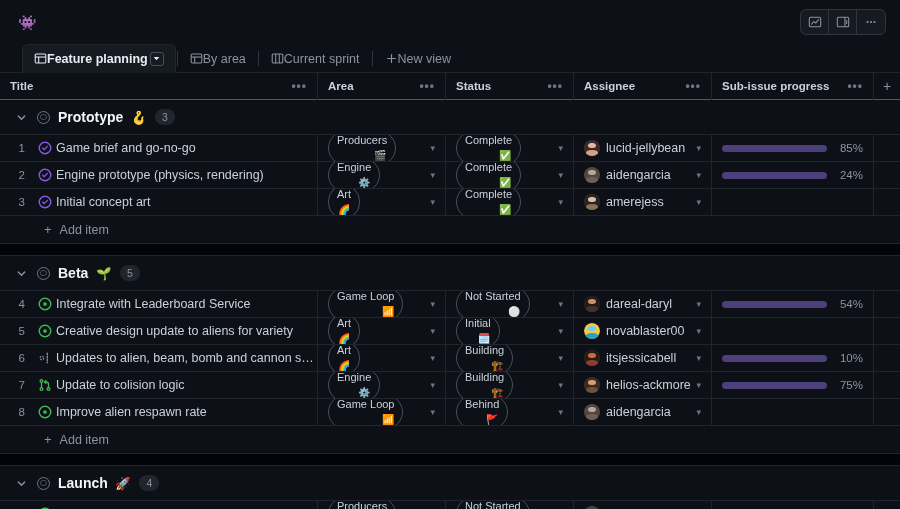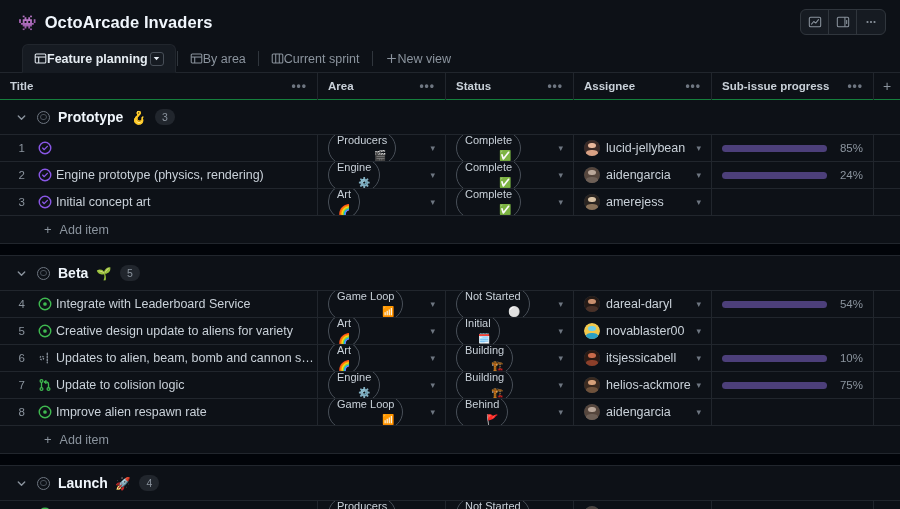--- a/index.html
+++ b/index.html
@@ -173,21 +173,20 @@
   .additem .plus { font-size:13px; color:#8b949e; }
   .trailing { flex:1; border-right:none; }
 </style>
 </head>
 <body>
 
 <div class="app">
 
   <div class="topbar">
     <span class="proj-emoji">👾</span>
-    <span class="proj-title">OctoArcade Invaders</span>
     <div class="topbar-spacer"></div>
     <div class="icon-group">
       <div class="icon-btn">
         <svg width="14" height="14" viewBox="0 0 16 16" fill="none" stroke="currentColor" stroke-width="1.2">
           <rect x="1.5" y="2.5" width="13" height="11" rx="1.5"></rect>
           <path d="M4 10.5 L6.6 7.4 L8.8 9.2 L12 5.3" stroke-linecap="round" stroke-linejoin="round"></path>
         </svg>
       </div>
       <div class="icon-btn">
         <svg width="14" height="14" viewBox="0 0 16 16" fill="none" stroke="currentColor" stroke-width="1.2">
@@ -288,20 +287,21 @@
   </div>
         <div class="item">
       <div class="cell c-title">
         <span class="rownum">1</span>
         <span class="type-icon">
               <svg width="14" height="14" viewBox="0 0 16 16">
       <circle cx="8" cy="8" r="6.6" fill="none" stroke="#8957e5" stroke-width="1.6"></circle>
       <path d="M5.3 8.1 L7.1 9.9 L10.7 6.1" fill="none" stroke="#8957e5" stroke-width="1.5" stroke-linecap="round" stroke-linejoin="round"></path>
     </svg>
             </span>
+        <span class="title-text">Game brief and go-no-go</span>
       </div>
       <div class="cell c-area">
         <span class="pill">
           <span>Producers</span>
           <span class="pe">🎬</span>
         </span>
             <span class="dropcaret">▾</span>
       </div>
       <div class="cell c-status">
         <span class="pill">

